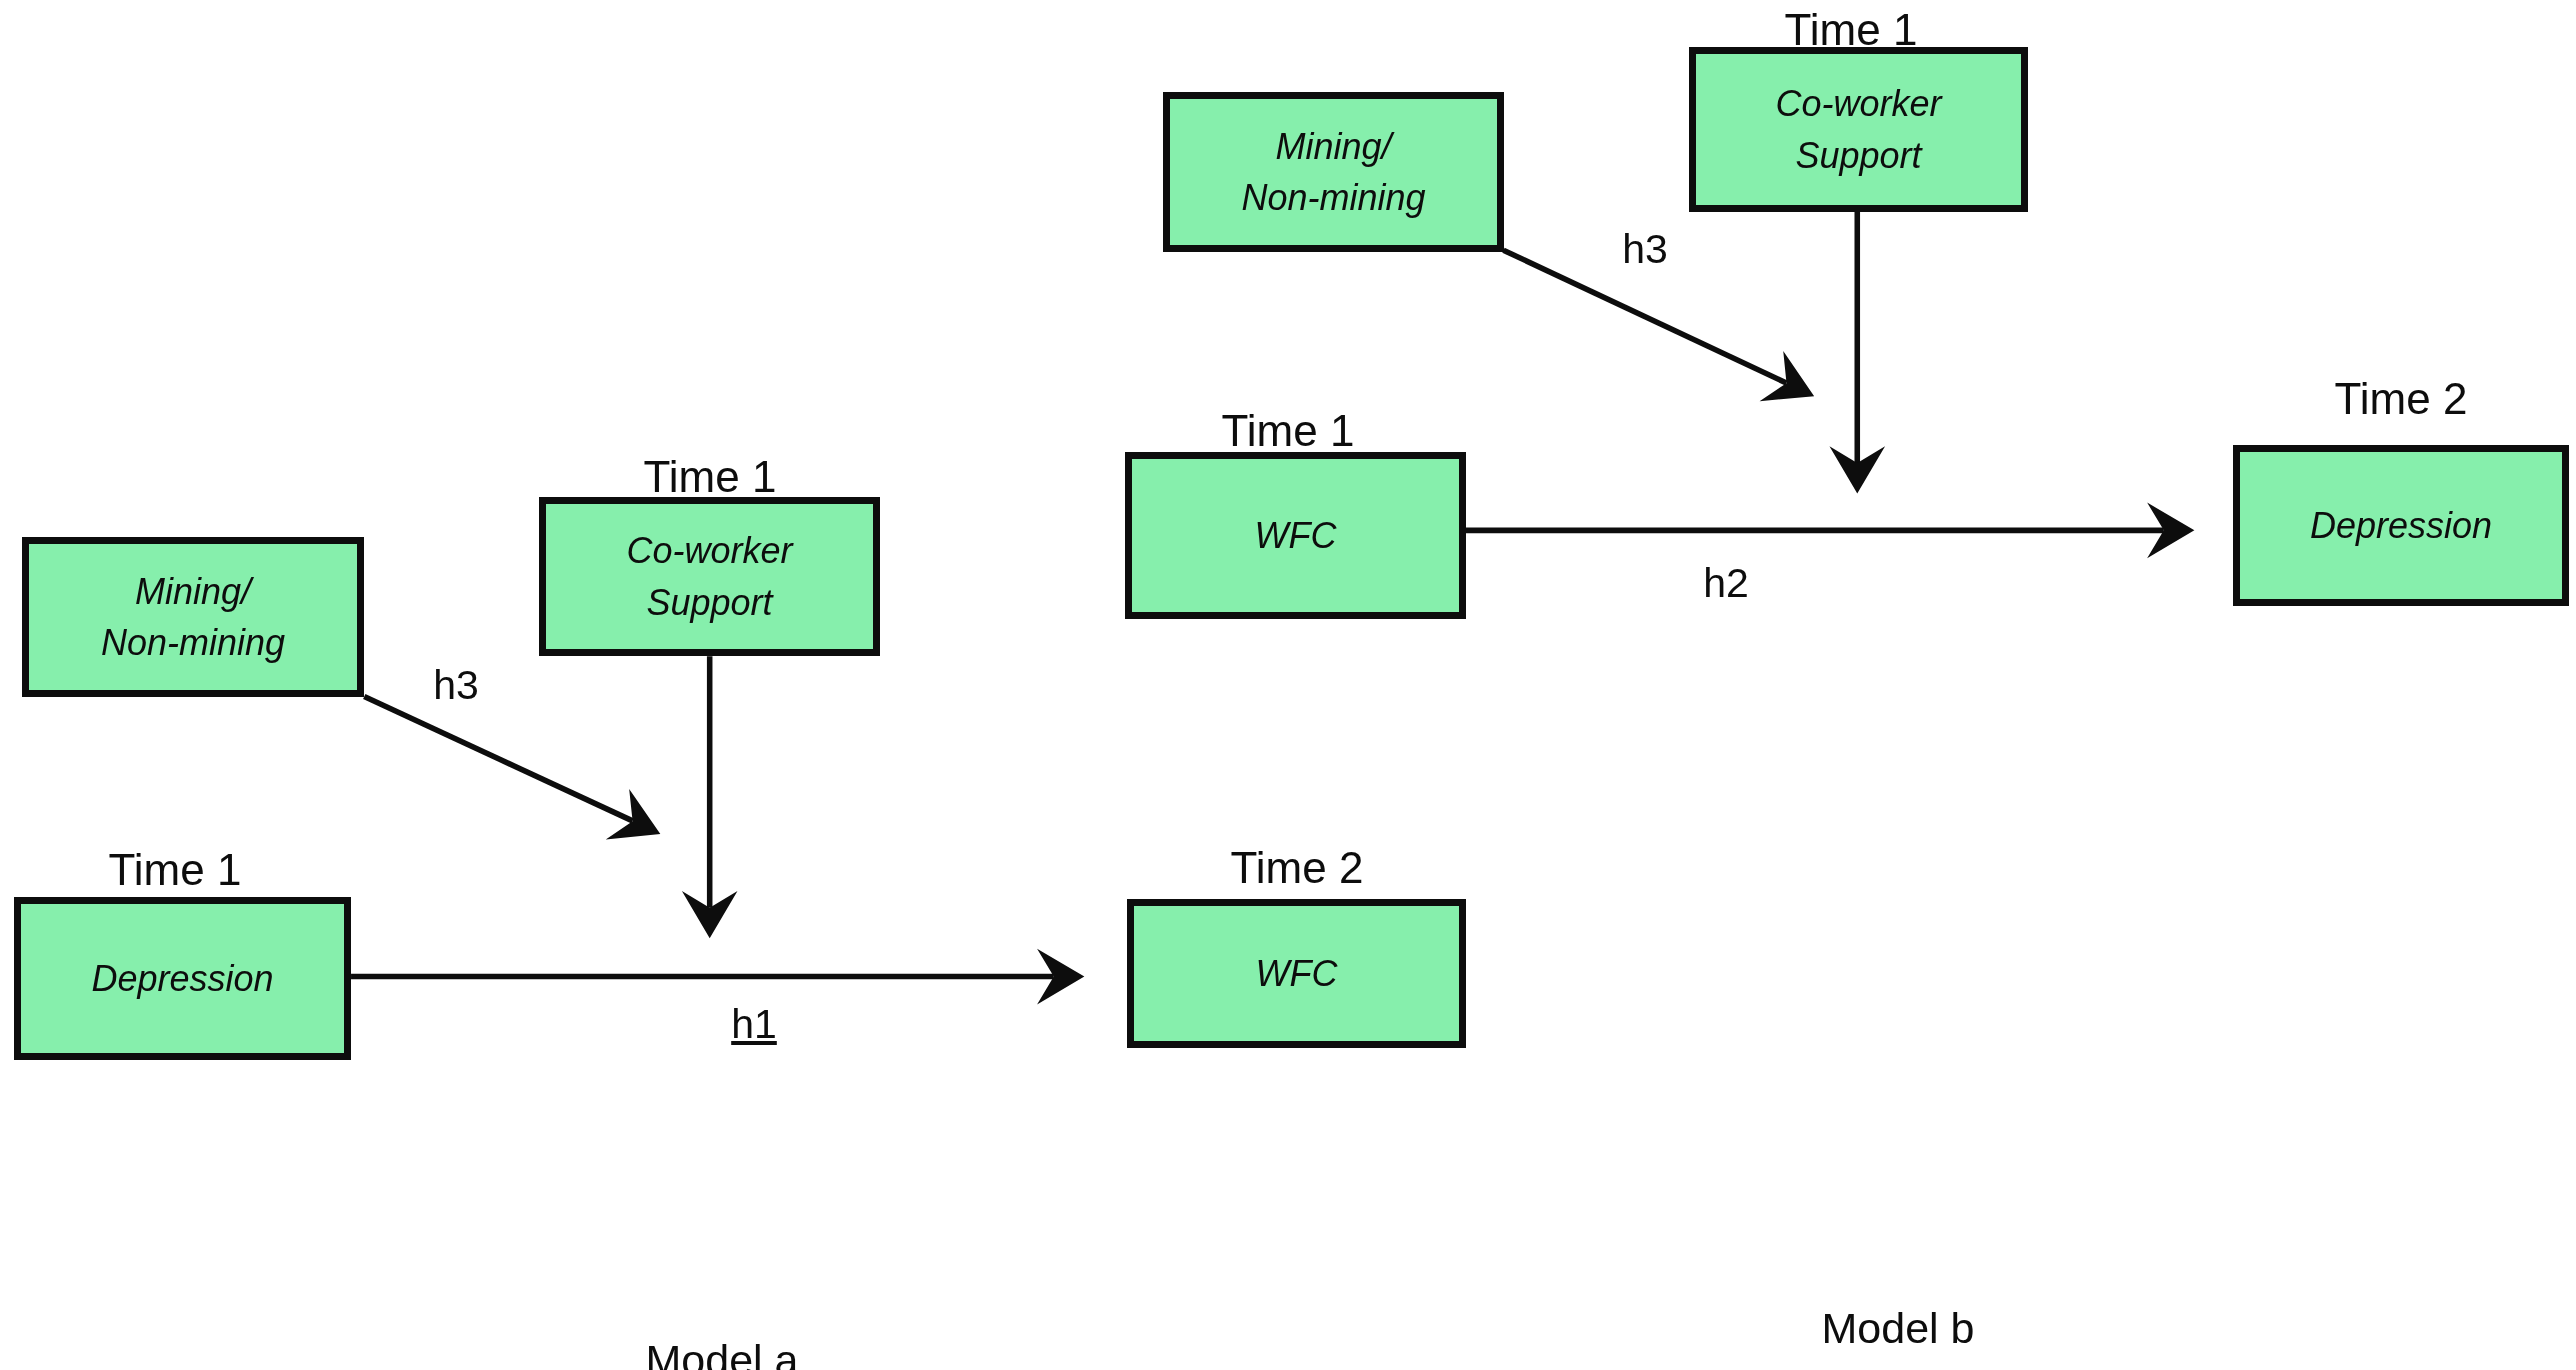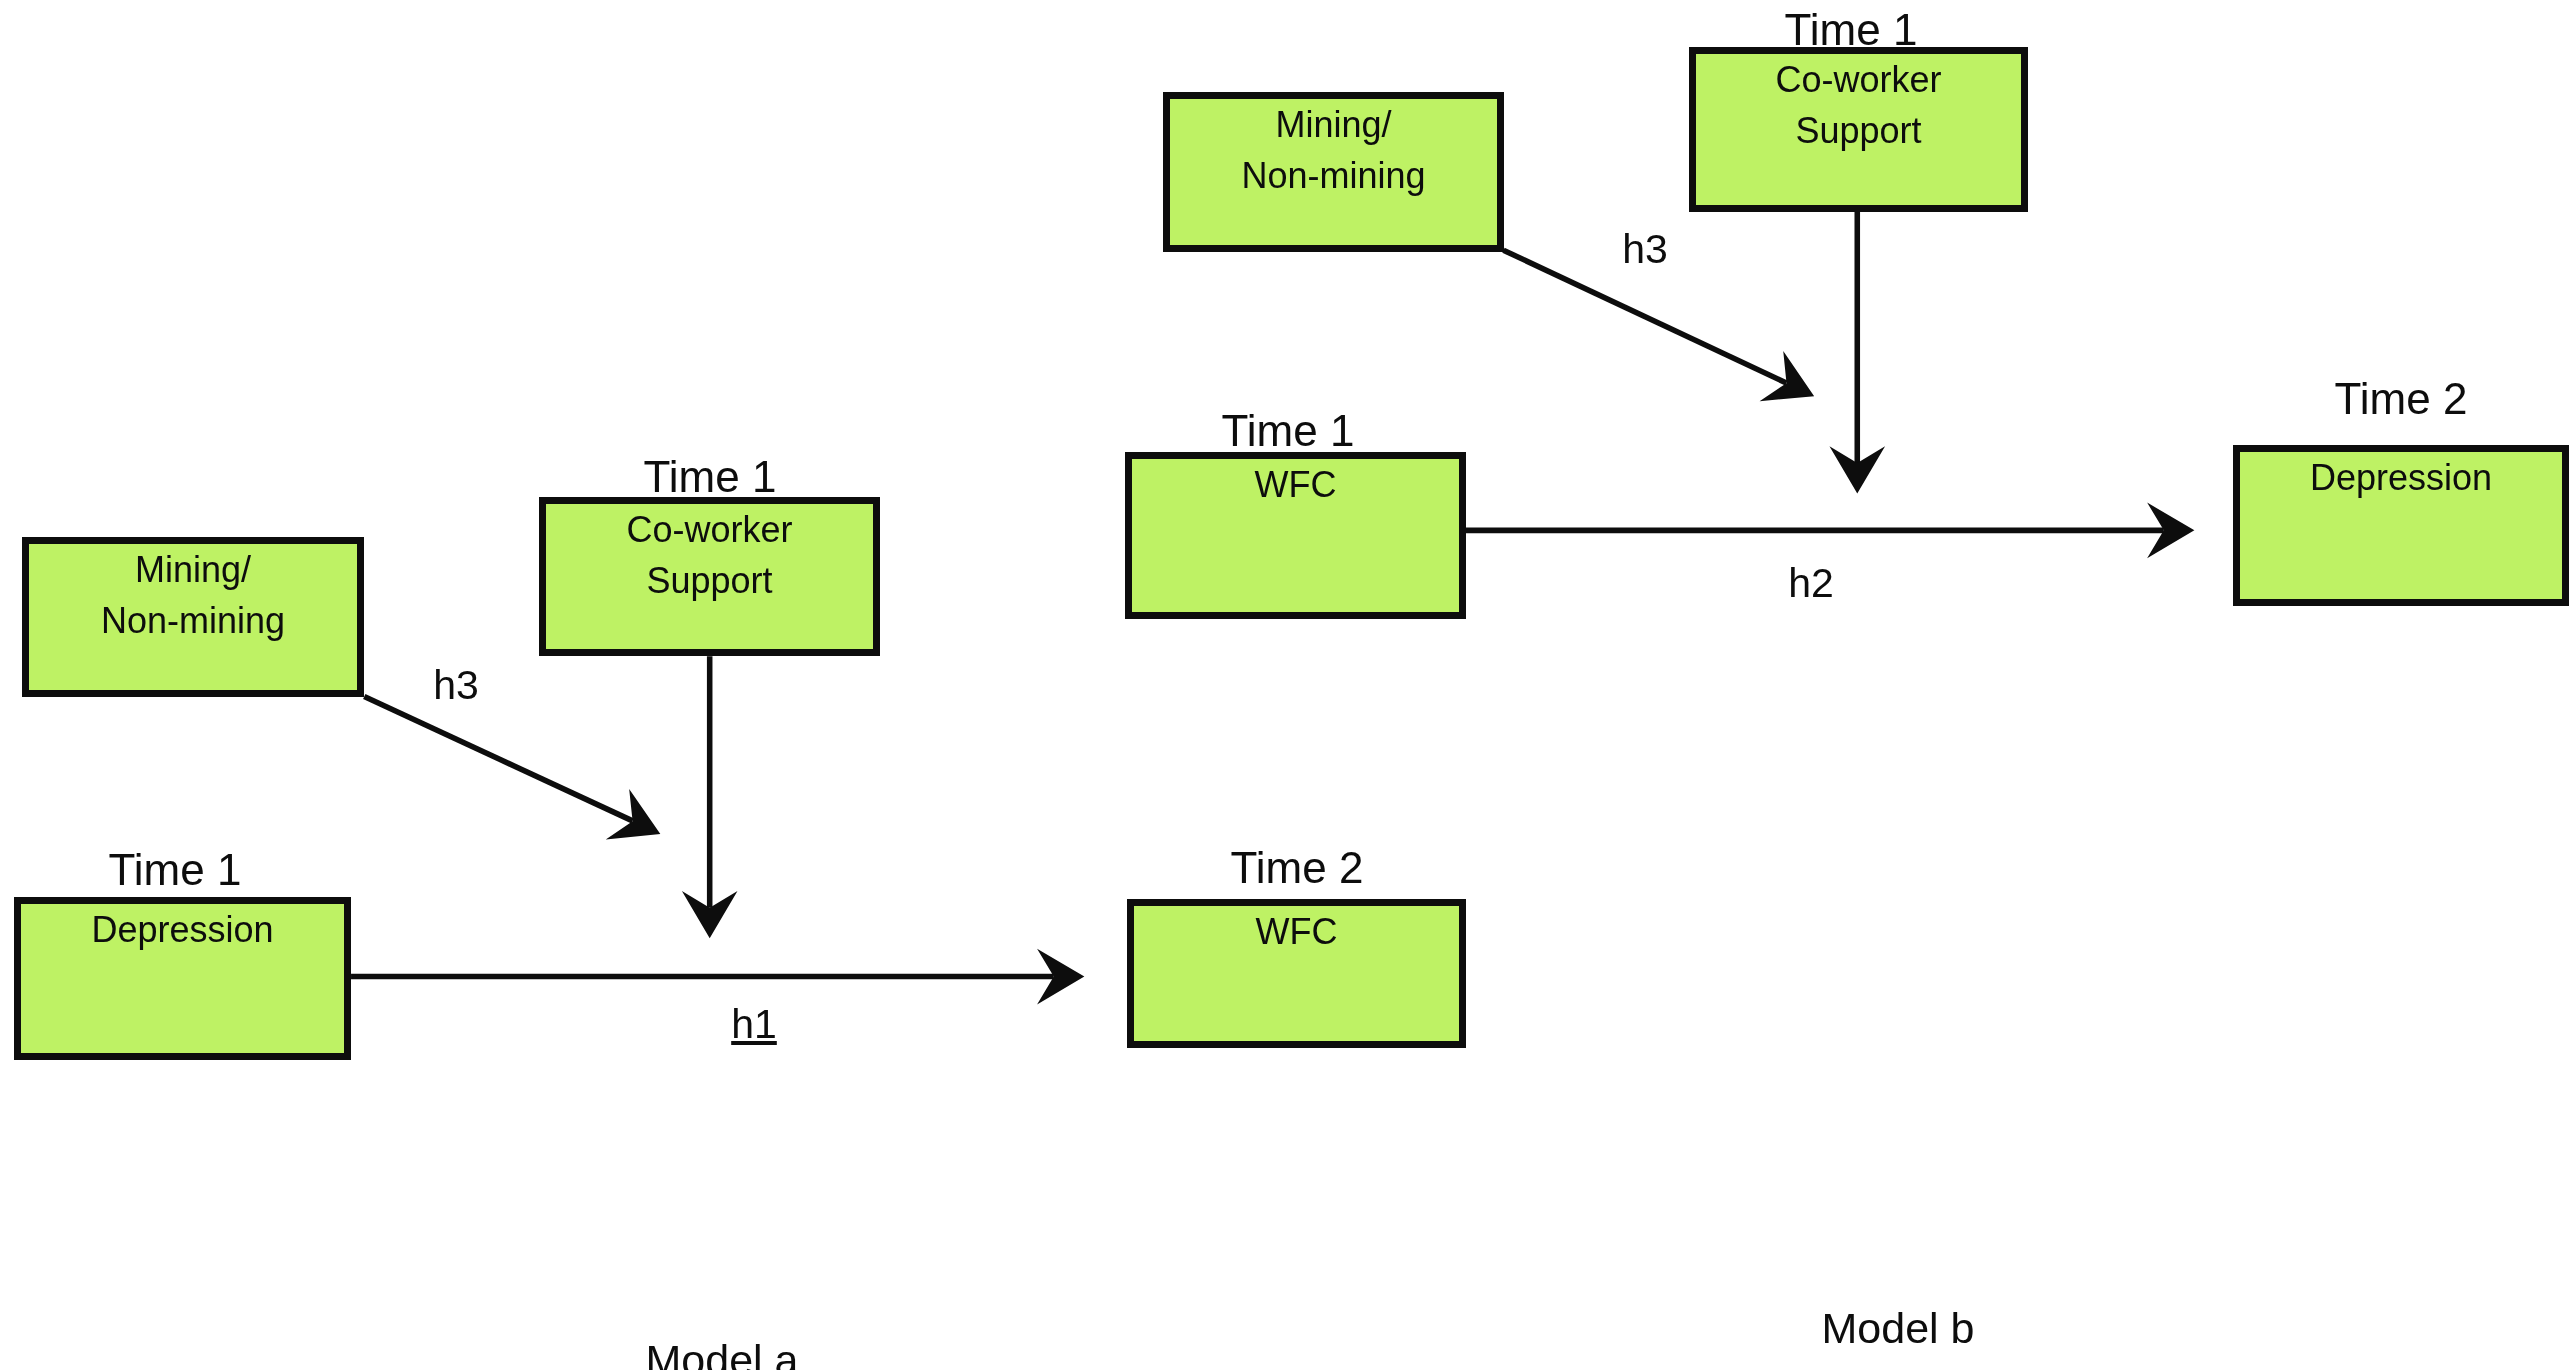--- a/index.html
+++ b/index.html
@@ -21,24 +21,26 @@
   #arrows {
     position: absolute;
     left: 0; top: 0;
     width: 2576px;
     height: 1370px;
   }
   .node {
     position: absolute;
     box-sizing: border-box;
     border: 7px solid #0d0d0d;
-    background: #bef264;
+    background: #86efac;
     display: flex;
+    align-items: center;
     justify-content: center;
     text-align: center;
+    font-style: italic;
   }
   .node-label {
     font-size: 36px;
     line-height: 1.42;
     white-space: pre-line;
     color: #0d0d0d;
   }
   .float-label {
     position: absolute;
     transform: translateX(-50%);
@@ -64,21 +66,21 @@
 
   
   .b-mining     { left: 1163px; top: 92px; width: 341px; height: 160px; }
   .b-coworker   { left: 1689px; top: 47px;  width: 339px; height: 165px; }
   .b-wfc        { left: 1125px; top: 452px; width: 341px; height: 167px; }
   .b-depression { left: 2233px; top: 445px; width: 336px; height: 161px; }
   .b-time1-coworker   { left: 1851px; top: 5.6px;   }
   .b-time1-wfc        { left: 1288px; top: 407px; }
   .b-time2-depression { left: 2401px; top: 375px; }
   .b-h3 { left: 1645px; top: 227px; }
-  .b-h2 { left: 1811px; top: 561px; }
+  .b-h2 { left: 1726px; top: 561px; }
   .b-caption { left: 1898px; top: 1305px; }
 </style>
 </head>
 <body>
 
 <div id="canvas">
 
   <svg id="arrows" viewBox="0 0 3706 1971" xmlns="http://www.w3.org/2000/svg">
 
     <g>

